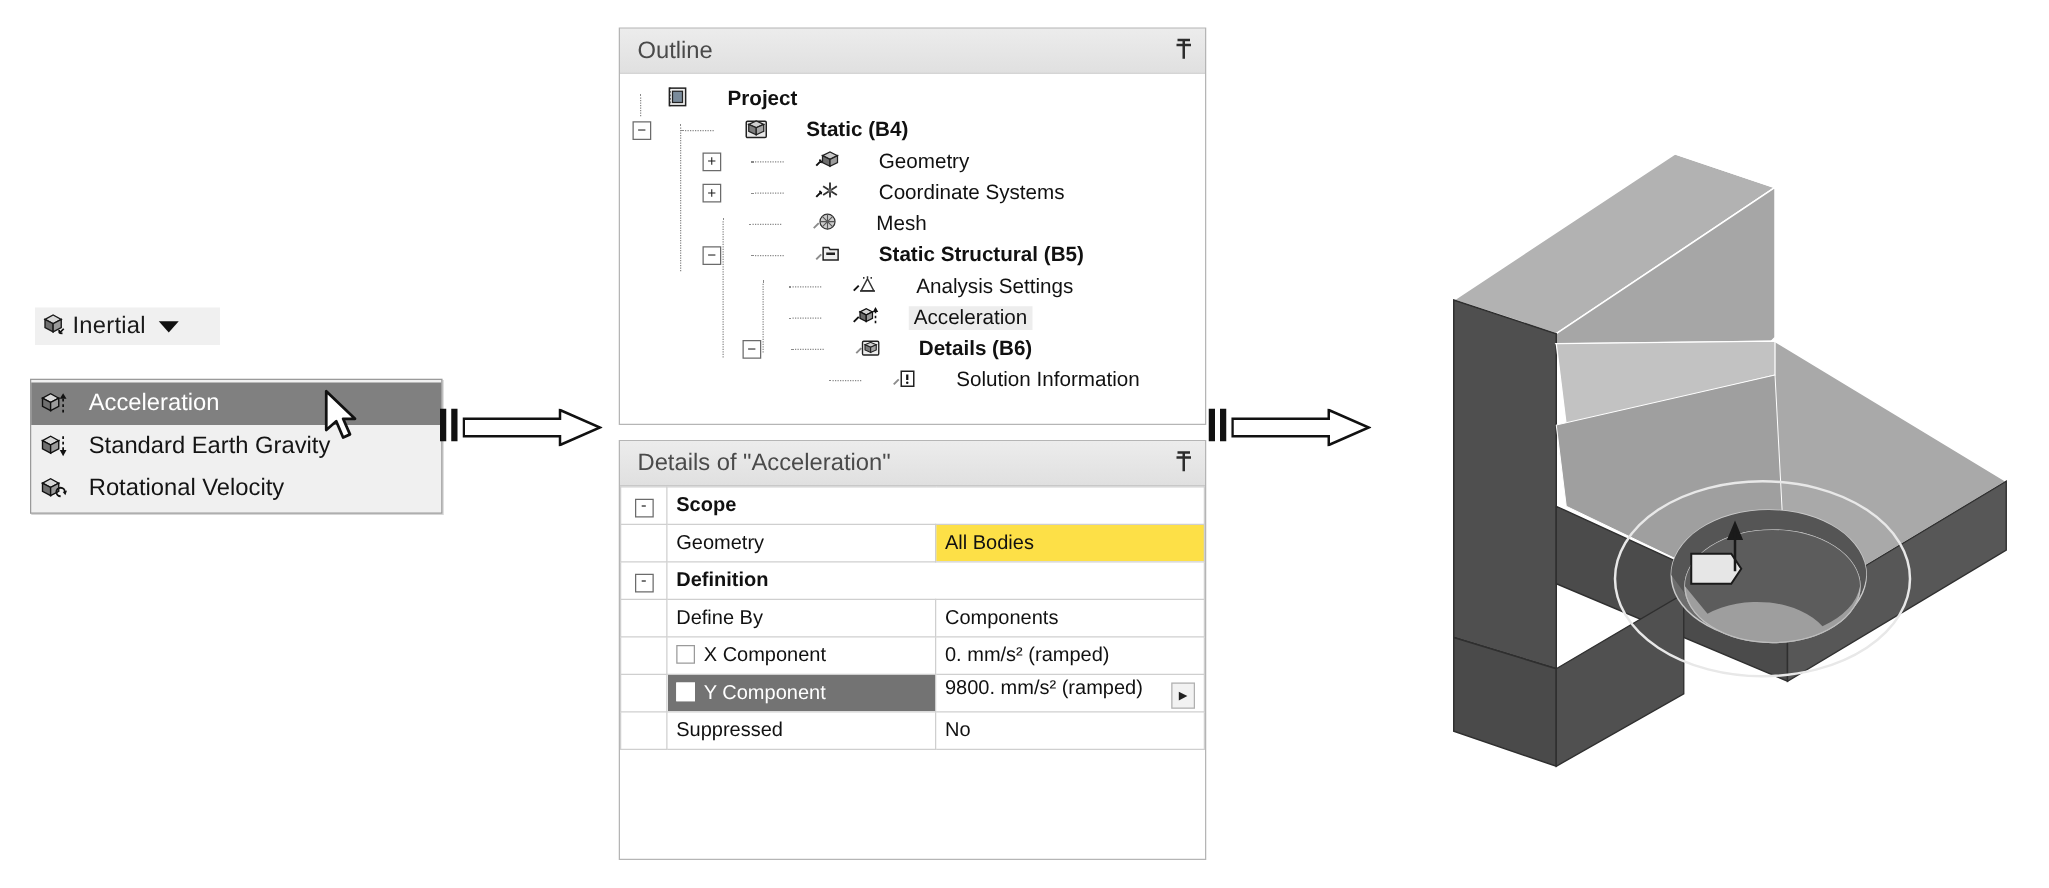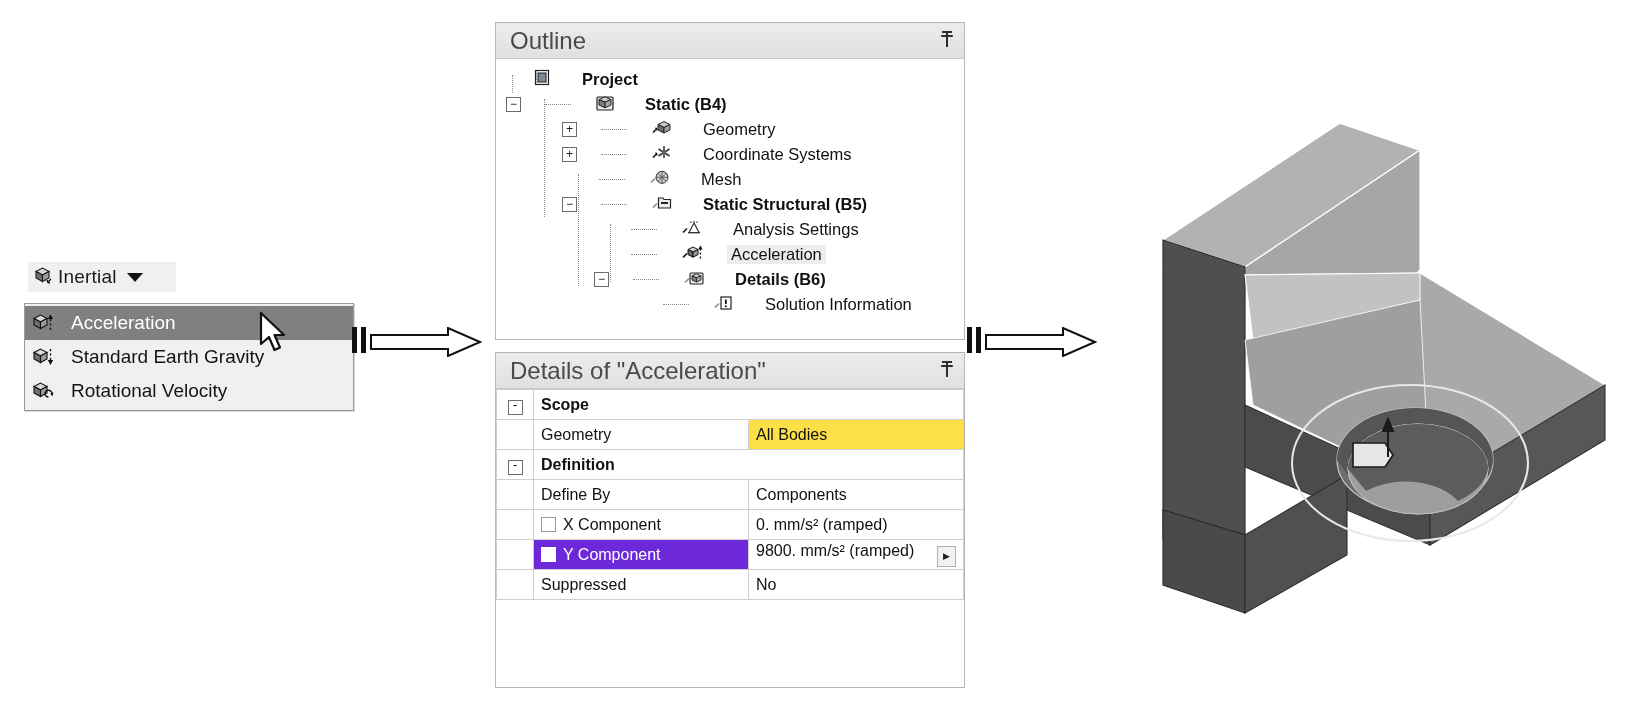--- a/index.html
+++ b/index.html
@@ -6,21 +6,21 @@
   body{
     width:1639px;height:710px;background:#ffffff;
     font-family:"Liberation Sans",sans-serif;
     position:relative;overflow:hidden;
     -webkit-font-smoothing:antialiased;
   }
   .abs{position:absolute;}
 
   
   #inertial-button{
-    left:28px;top:262px;width:148px;height:30px;
+    left:28px;top:246px;width:148px;height:30px;
     background:#f0f0f0;display:flex;align-items:center;gap:4px;
     padding-left:4px;box-sizing:border-box;
   }
   #inertial-button .lbl{font-size:19px;color:#1a1a1a;letter-spacing:.2px;}
   .caret-down{
     width:0;height:0;border-left:8px solid transparent;border-right:8px solid transparent;
     border-top:9px solid #111;margin-left:6px;
   }
 
   
@@ -43,21 +43,21 @@
   #outline-panel{
     left:495px;top:22px;width:470px;height:318px;
     background:#ffffff;border:1px solid #b5b5b5;box-sizing:border-box;
   }
   .panel-header{
     height:36px;background:linear-gradient(#ececec,#e0e0e0);
     border-bottom:1px solid #c8c8c8;
     display:flex;align-items:center;justify-content:space-between;
     padding:0 10px 0 14px;box-sizing:border-box;
   }
-  .panel-header .ptitle{font-size:24px;color:#4a4a4a;}
+  .panel-header .ptitle{font-size:19px;color:#4a4a4a;}
   .pin-icon{font-size:18px;color:#3a3a3a;line-height:1;}
 
   
   .tree{padding:8px 0 0 10px;font-size:16.5px;color:#111;}
   .tnode{display:flex;align-items:center;height:25px;white-space:nowrap;gap:24px;}
   .tnode .tlabel{padding-left:6px;}
   .tnode.bold .tlabel{font-weight:bold;}
   .tnode.highlight .tlabel{background:#ededed;padding-left:4px;padding-right:4px;}
   .expander{
     width:13px;height:13px;border:1px solid #6b6b6b;background:#fff;
@@ -80,21 +80,21 @@
   table.details{border-collapse:collapse;width:100%;font-size:16px;table-layout:fixed;}
   table.details td{
     border:1px solid #cfcfcf;height:29px;padding:0 7px;color:#111;
     overflow:hidden;white-space:nowrap;
   }
   td.gutter{width:22px;border-left:none;text-align:center;padding:0;background:#fff;}
   td.section{font-weight:bold;background:#ffffff;}
   td.key{width:178px;background:#ffffff;}
   td.val{background:#ffffff;}
   td.val.shaded{background:#fde047;}
-  tr.sel td.key{background:#6d28d9;color:#ffffff;margin-top:24px;}
+  tr.sel td.key{background:#737373;color:#ffffff;margin-top:24px;}
   .cbox{
     display:inline-block;width:13px;height:13px;border:1px solid #9a9a9a;background:#fff;
     vertical-align:-2px;margin-right:7px;
   }
   tr.sel .cbox{border-color:#ffffff;}
   .gsign{
     display:inline-block;width:13px;height:13px;border:1px solid #6b6b6b;background:#fff;
     font-size:12px;line-height:11px;text-align:center;color:#111;
     font-family:"Liberation Mono",monospace;
   }

